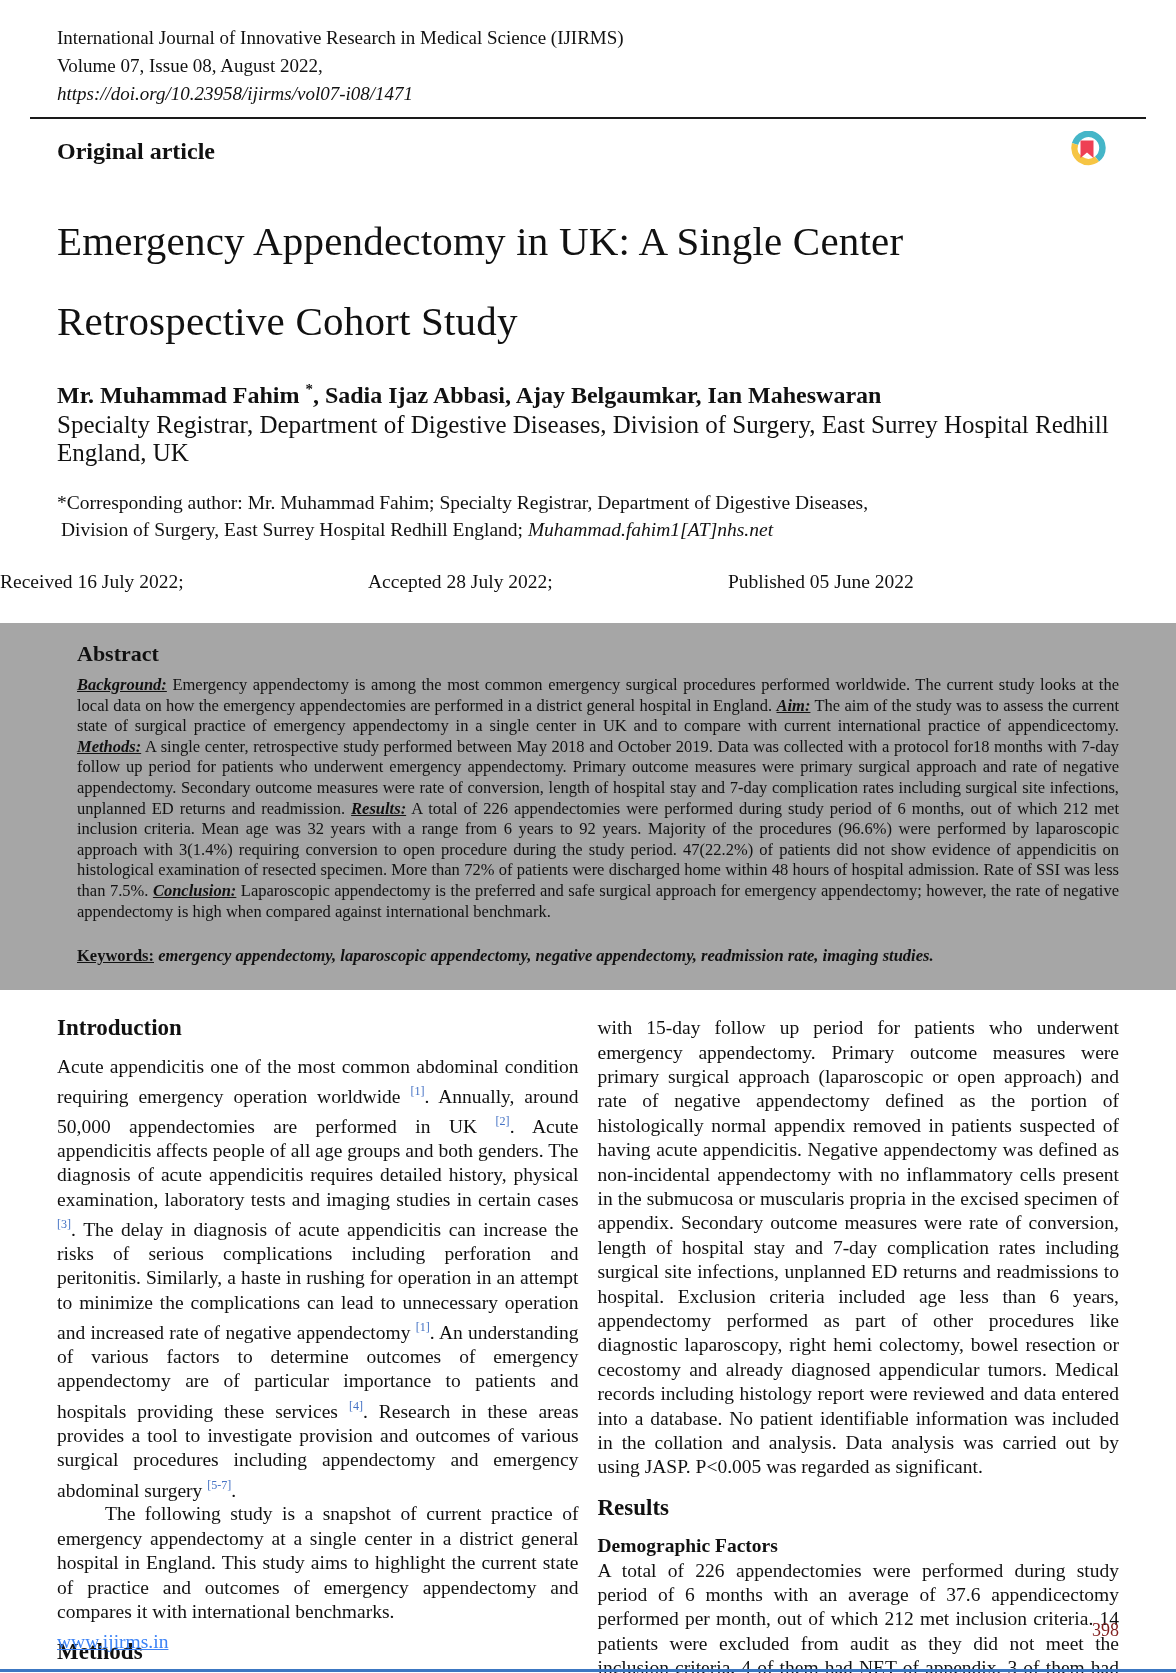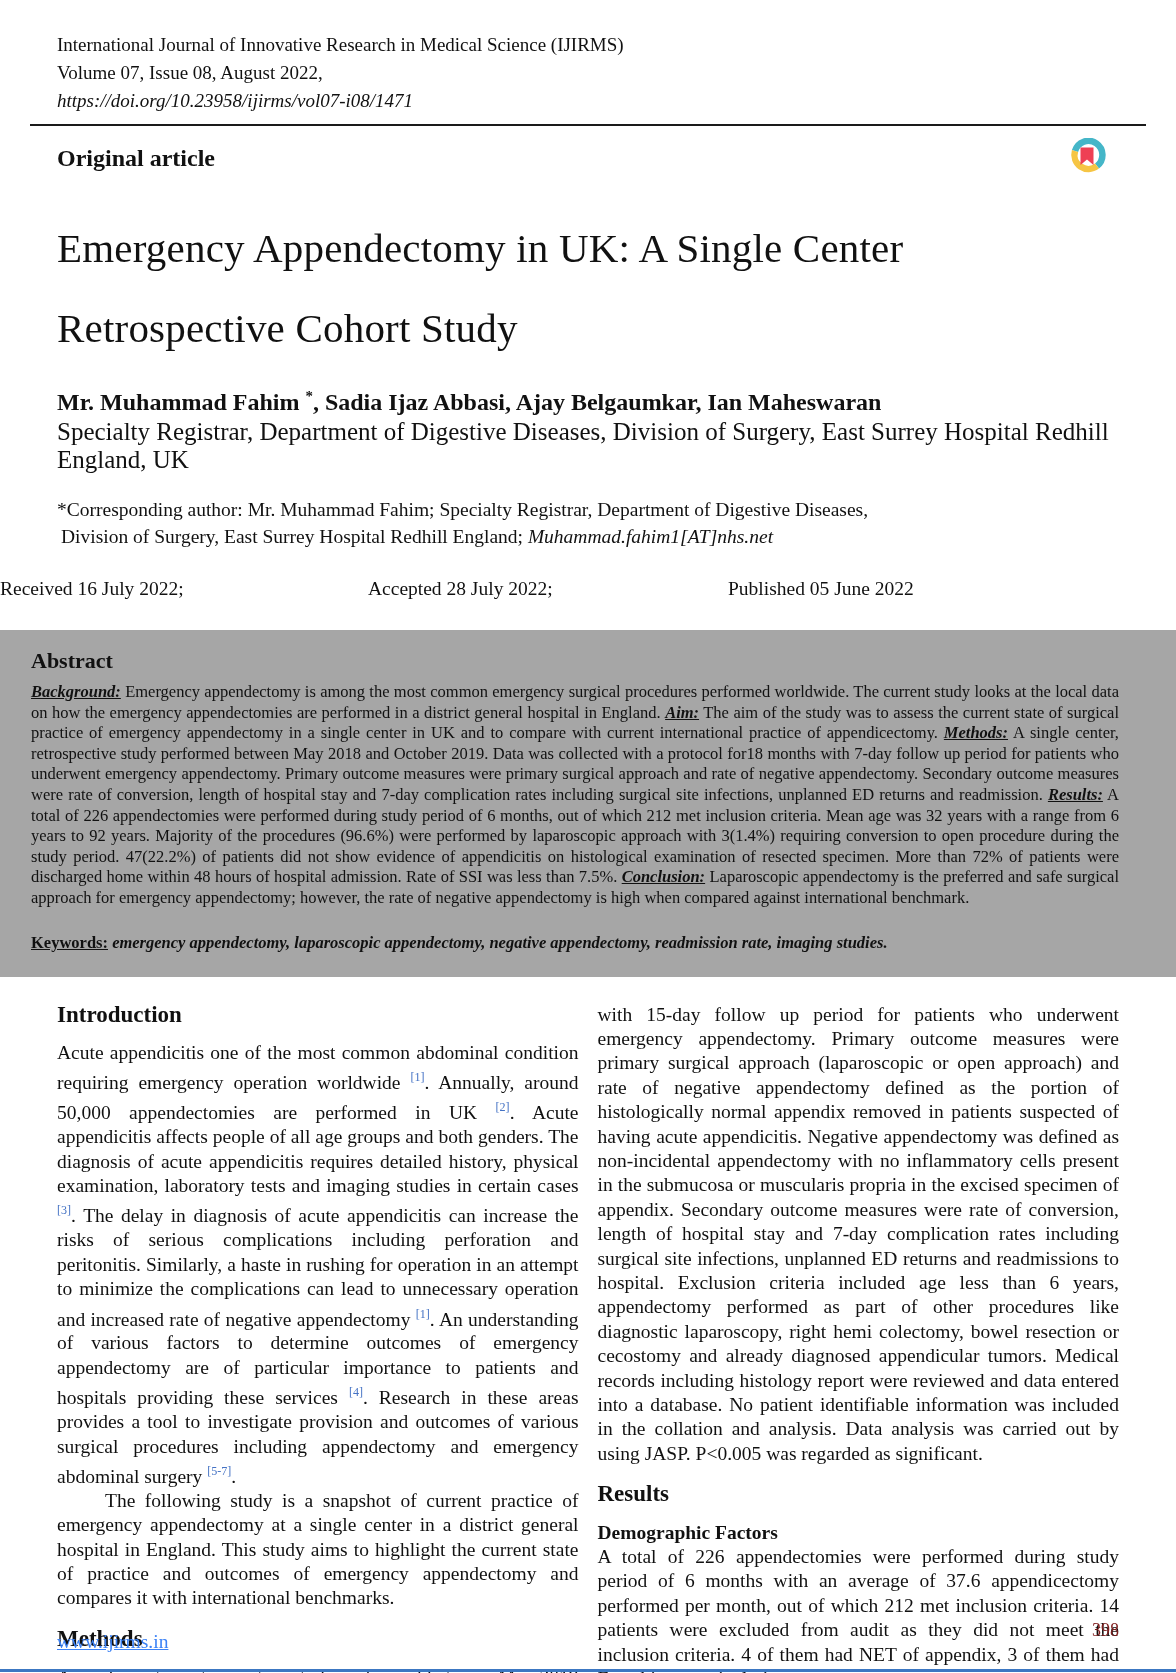--- a/index.html
+++ b/index.html
@@ -3,41 +3,41 @@
 <meta charset="utf-8">
 <style>
   html,body{margin:0;padding:0;}
   body{
     width:1176px;height:1673px;position:relative;background:#ffffff;color:#111;
     font-family:"Liberation Serif", serif;overflow:hidden;
   }
   .side-pad{padding-left:57px;padding-right:57px;}
 
   
-  .journal-head{padding-top:24px;font-size:19px;line-height:28px;margin-top:7px;}
+  .journal-head{padding-top:24px;font-size:19px;line-height:28px;}
   .journal-head .doi{font-style:italic;}
   .head-rule{border:none;border-top:2px solid #1a1a1a;margin:9px 30px 0 30px;}
   .article-type-row{margin-top:12px;display:flex;align-items:center;justify-content:space-between;}
   .article-type{font-weight:bold;font-size:24px;}
   .logo{width:40px;height:40px;margin-right:12px;}
 
   
   .paper-title{font-size:41px;font-weight:400;line-height:80px;margin:30px 0 0 0;letter-spacing:.2px;}
   .authors{margin-top:20px;font-size:24px;font-weight:bold;}
   .affiliation{margin-top:2px;font-size:25px;}
   .corresponding{margin-top:22px;font-size:19.5px;line-height:27px;}
   .corresponding .line2{padding-left:4px;}
   .dates-row{margin-top:28px;position:relative;height:26px;font-size:19.5px;}
   .dates-row span{position:absolute;top:0;white-space:nowrap;}
   .date-received{left:0;}
   .date-accepted{left:368px;}
   .date-published{left:728px;}
 
   
-  .abstract-band{margin-top:26px;background:#a6a6a6;padding:14px 57px 24px 31px;}
+  .abstract-band{margin-top:26px;background:#a6a6a6;padding:14px 57px 24px 77px;}
   .abstract-heading{font-size:22px;font-weight:bold;margin:4px 0 8px 0;}
   .abstract-body{font-size:16.5px;line-height:20.6px;text-align:justify;}
   .keywords-line{margin-top:24px;font-size:16.5px;}
 
   
   .s-label{font-weight:bold;font-style:italic;text-decoration:underline;}
   .s-kw{font-weight:bold;text-decoration:underline;}
   .s-ib{font-weight:bold;font-style:italic;}
   .s-italic{font-style:italic;}
   .s-sup{vertical-align:super;font-size:62%;}

